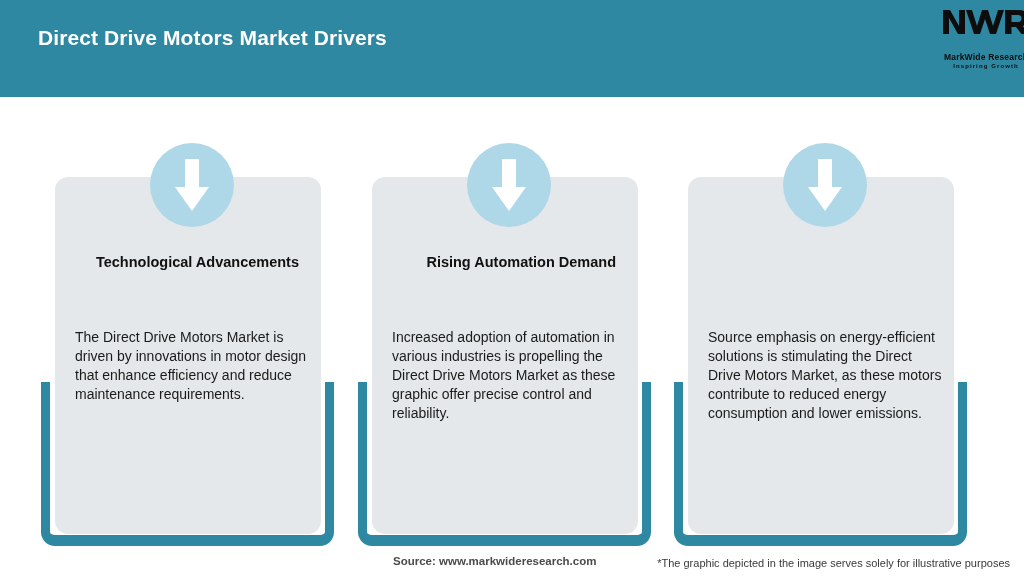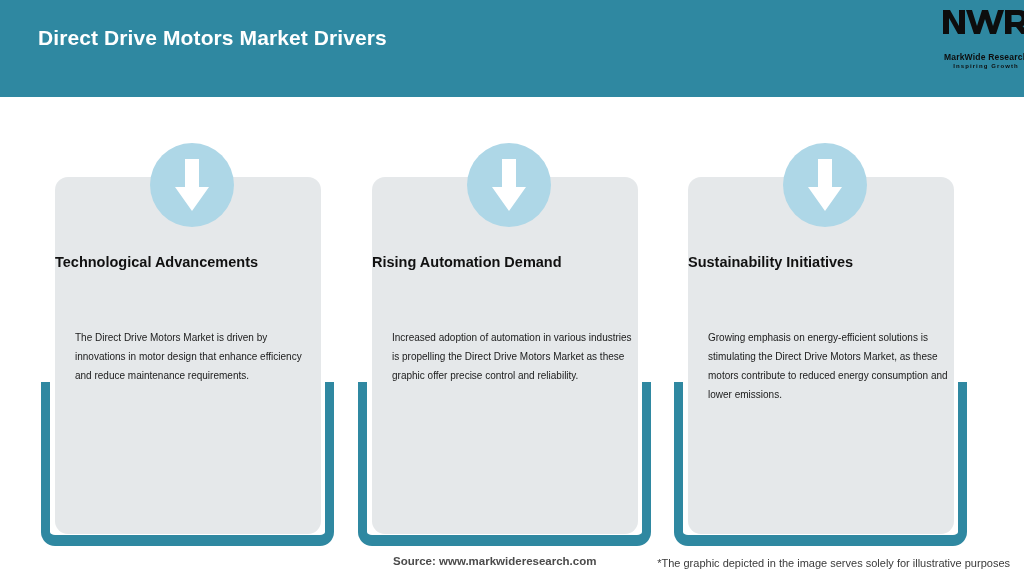--- a/index.html
+++ b/index.html
@@ -128,33 +128,33 @@
     position: absolute;
     left: 24px;
     top: 14px;
   }
 
   .card-title {
     position: absolute;
     left: 22px;
     top: 110px;
     width: 244px;
-    text-align: left;
+    text-align: right;
     font-size: 14.5px;
     font-weight: bold;
     color: #111111;
     line-height: 18px;
   }
 
   .card-body {
     position: absolute;
     left: 42px;
     top: 185px;
     width: 240px;
-    font-size: 10px;
+    font-size: 14px;
     color: #1a1a1a;
     line-height: 19px;
     text-align: left;
   }
 
   
   .footer-source {
     position: absolute;
     left: 393px;
     top: 555px;
@@ -218,20 +218,19 @@
   </div>
 
   <div class="card-group g3">
     <div class="frame"></div>
     <div class="panel"></div>
     <div class="icon-circle">
       <svg width="36" height="56" viewBox="0 0 36 56">
         <polygon points="11,2 25,2 25,30 35,30 18,54 1,30 11,30" fill="#ffffff"></polygon>
       </svg>
     </div>
-    <div class="card-title">Sustainability Initiatives</div>
-    <div class="card-body">Growing emphasis on energy-efficient solutions is stimulating the Direct Drive Motors Market, as these motors contribute to reduced energy consumption and lower emissions.</div>
+    <div class="card-body">Source emphasis on energy-efficient solutions is stimulating the Direct Drive Motors Market, as these motors contribute to reduced energy consumption and lower emissions.</div>
   </div>
 
 </div>
 
 <div class="footer-source">Source: www.markwideresearch.com</div>
 <div class="footer-note">*The graphic depicted in the image serves solely for illustrative purposes</div>
 
 </body></html>

